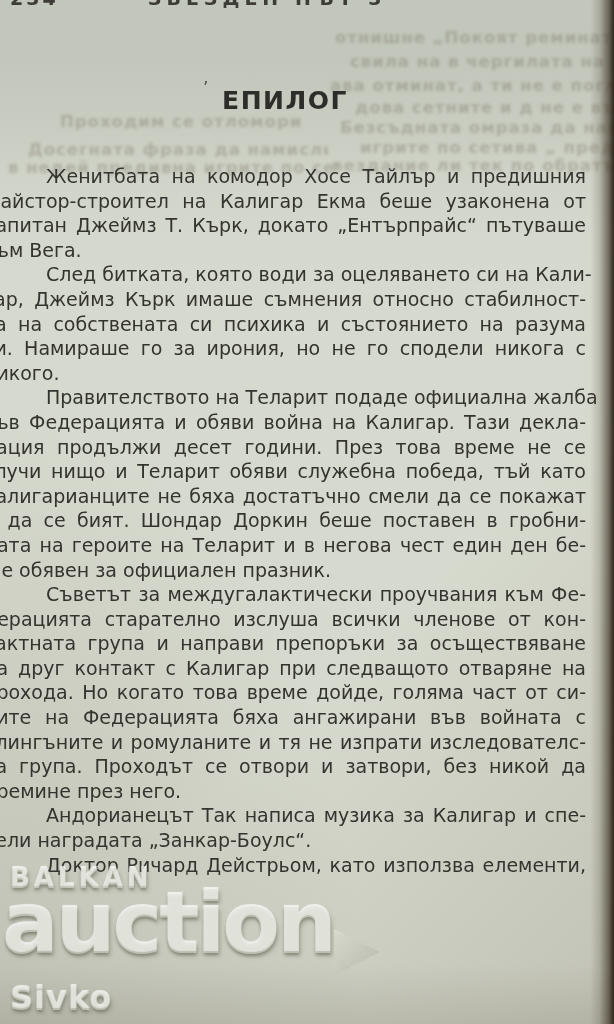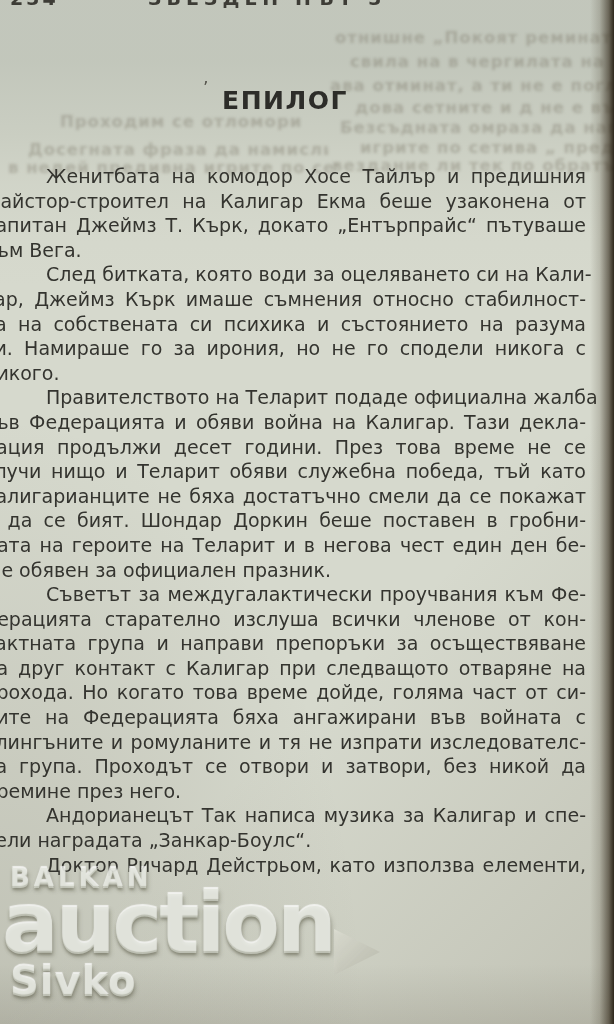--- a/index.html
+++ b/index.html
@@ -48,21 +48,21 @@
   
   .emboss{
     position:absolute;z-index:5;font-weight:bold;line-height:1;
     color:rgba(224,226,216,0.60);
     text-shadow:0 -2px 1px rgba(255,255,255,0.75),
                 0 2px 3px rgba(104,103,86,0.55),
                 2px 3px 4px rgba(104,103,86,0.30);
   }
   #wm-top{left:10px;top:866px;font-size:26px;letter-spacing:4px;}
   #wm-main{left:2px;top:882px;font-size:84px;letter-spacing:-3px;}
-  #wm-sub{left:10px;top:962px;font-size:40px;letter-spacing:1px;}
+  #wm-sub{left:10px;top:983px;font-size:32px;letter-spacing:1px;}
   .wm-arrow{
     position:absolute;left:334px;top:929px;width:46px;height:46px;z-index:5;
     background:linear-gradient(135deg, rgba(242,242,232,0.75), rgba(150,150,132,0.55));
     clip-path:polygon(0 0, 100% 50%, 0 100%);
     filter:drop-shadow(0 2px 2px rgba(104,103,86,0.5)) drop-shadow(0 -1px 1px rgba(255,255,255,0.6));
     opacity:0.55;
   }
   
   .edge-shade{
     position:absolute;top:0;bottom:0;right:0;width:24px;z-index:6;

